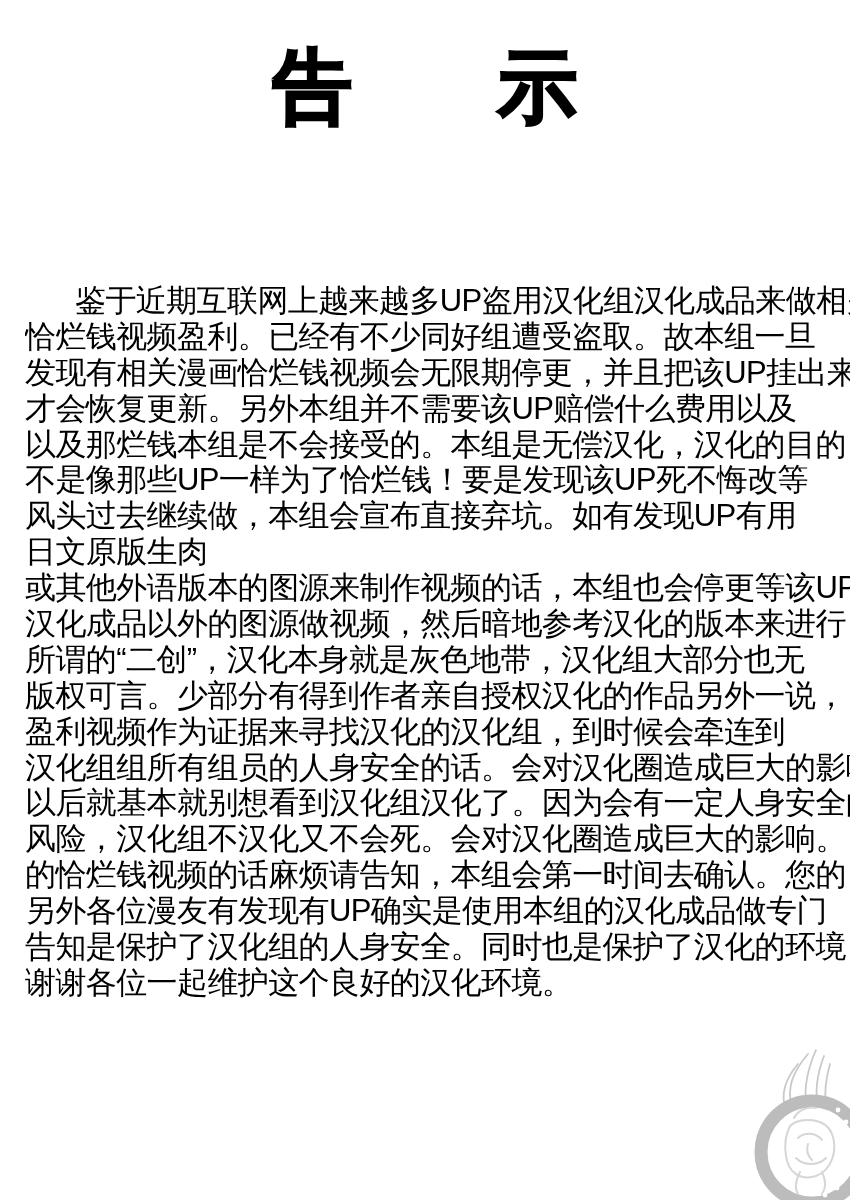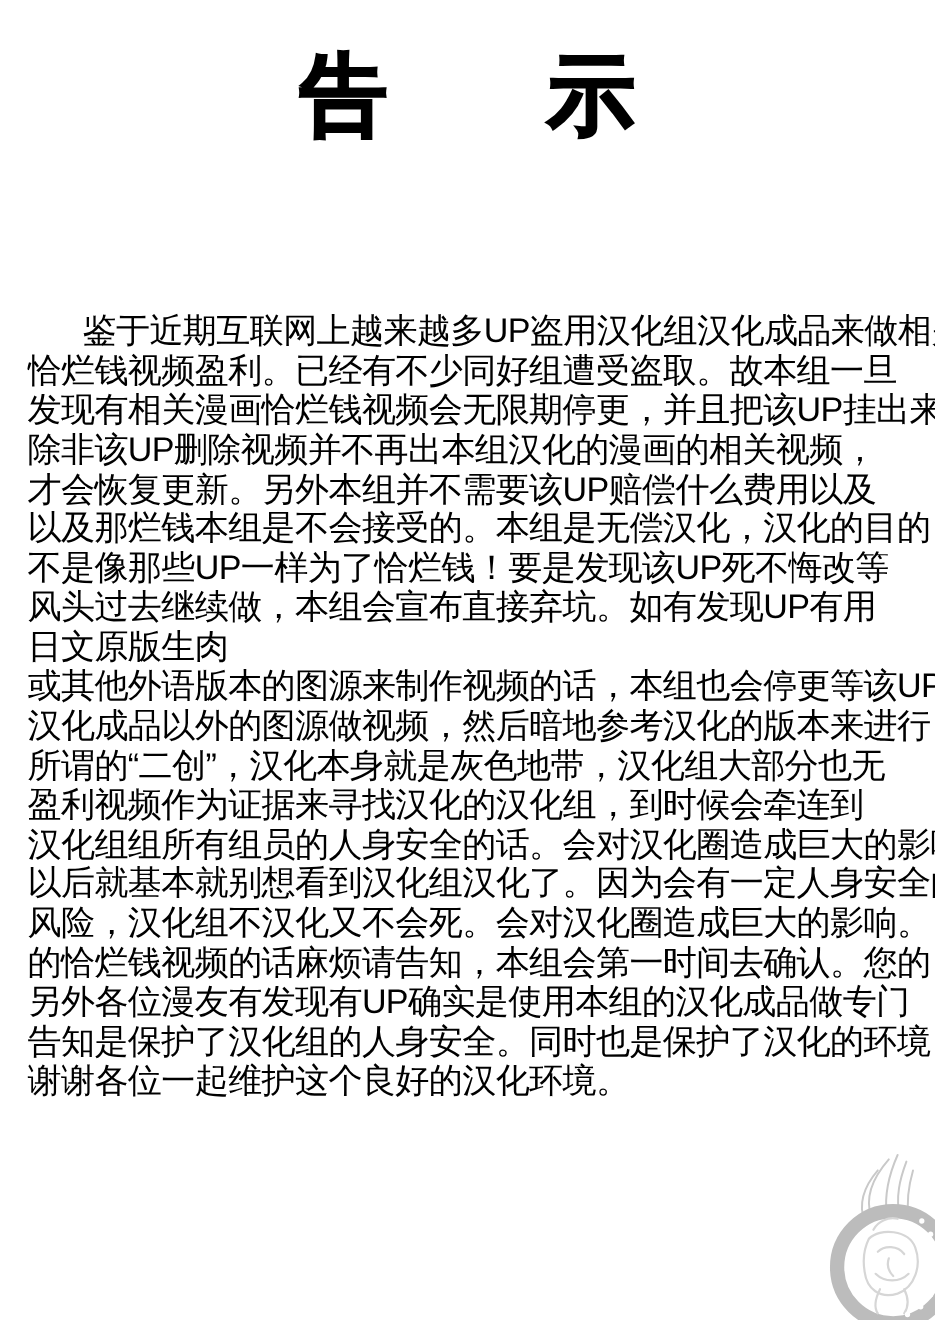--- a/index.html
+++ b/index.html
@@ -64,29 +64,29 @@
 
   <h1 class="title">
     <span>告</span>
     <span>示</span>
   </h1>
 
   <div class="notice-body">
     <div class="ln indent">鉴于近期互联网上越来越多UP盗用汉化组汉化成品来做相关</div>
     <div class="ln">恰烂钱视频盈利。已经有不少同好组遭受盗取。故本组一旦</div>
     <div class="ln">发现有相关漫画恰烂钱视频会无限期停更，并且把该UP挂出来，</div>
-    <div class="ln">除非该UP删除视频并不再出本组汉化的漫画的相关视频，</div>
     <div class="ln">才会恢复更新。另外本组并不需要该UP赔偿什么费用以及</div>
     <div class="ln">以及那烂钱本组是不会接受的。本组是无偿汉化，汉化的目的</div>
     <div class="ln">不是像那些UP一样为了恰烂钱！要是发现该UP死不悔改等</div>
     <div class="ln">风头过去继续做，本组会宣布直接弃坑。如有发现UP有用</div>
     <div class="ln">日文原版生肉</div>
     <div class="ln">或其他外语版本的图源来制作视频的话，本组也会停更等该UP的</div>
     <div class="ln">汉化成品以外的图源做视频，然后暗地参考汉化的版本来进行</div>
     <div class="ln">所谓的“二创”，汉化本身就是灰色地带，汉化组大部分也无</div>
+    <div class="ln">版权可言。少部分有得到作者亲自授权汉化的作品另外一说，</div>
     <div class="ln">盈利视频作为证据来寻找汉化的汉化组，到时候会牵连到</div>
     <div class="ln">汉化组组所有组员的人身安全的话。会对汉化圈造成巨大的影响，</div>
     <div class="ln">以后就基本就别想看到汉化组汉化了。因为会有一定人身安全的</div>
     <div class="ln">风险，汉化组不汉化又不会死。会对汉化圈造成巨大的影响。</div>
     <div class="ln">的恰烂钱视频的话麻烦请告知，本组会第一时间去确认。您的</div>
     <div class="ln">另外各位漫友有发现有UP确实是使用本组的汉化成品做专门</div>
     <div class="ln">告知是保护了汉化组的人身安全。同时也是保护了汉化的环境</div>
     <div class="ln">谢谢各位一起维护这个良好的汉化环境。</div>
   </div>
 

